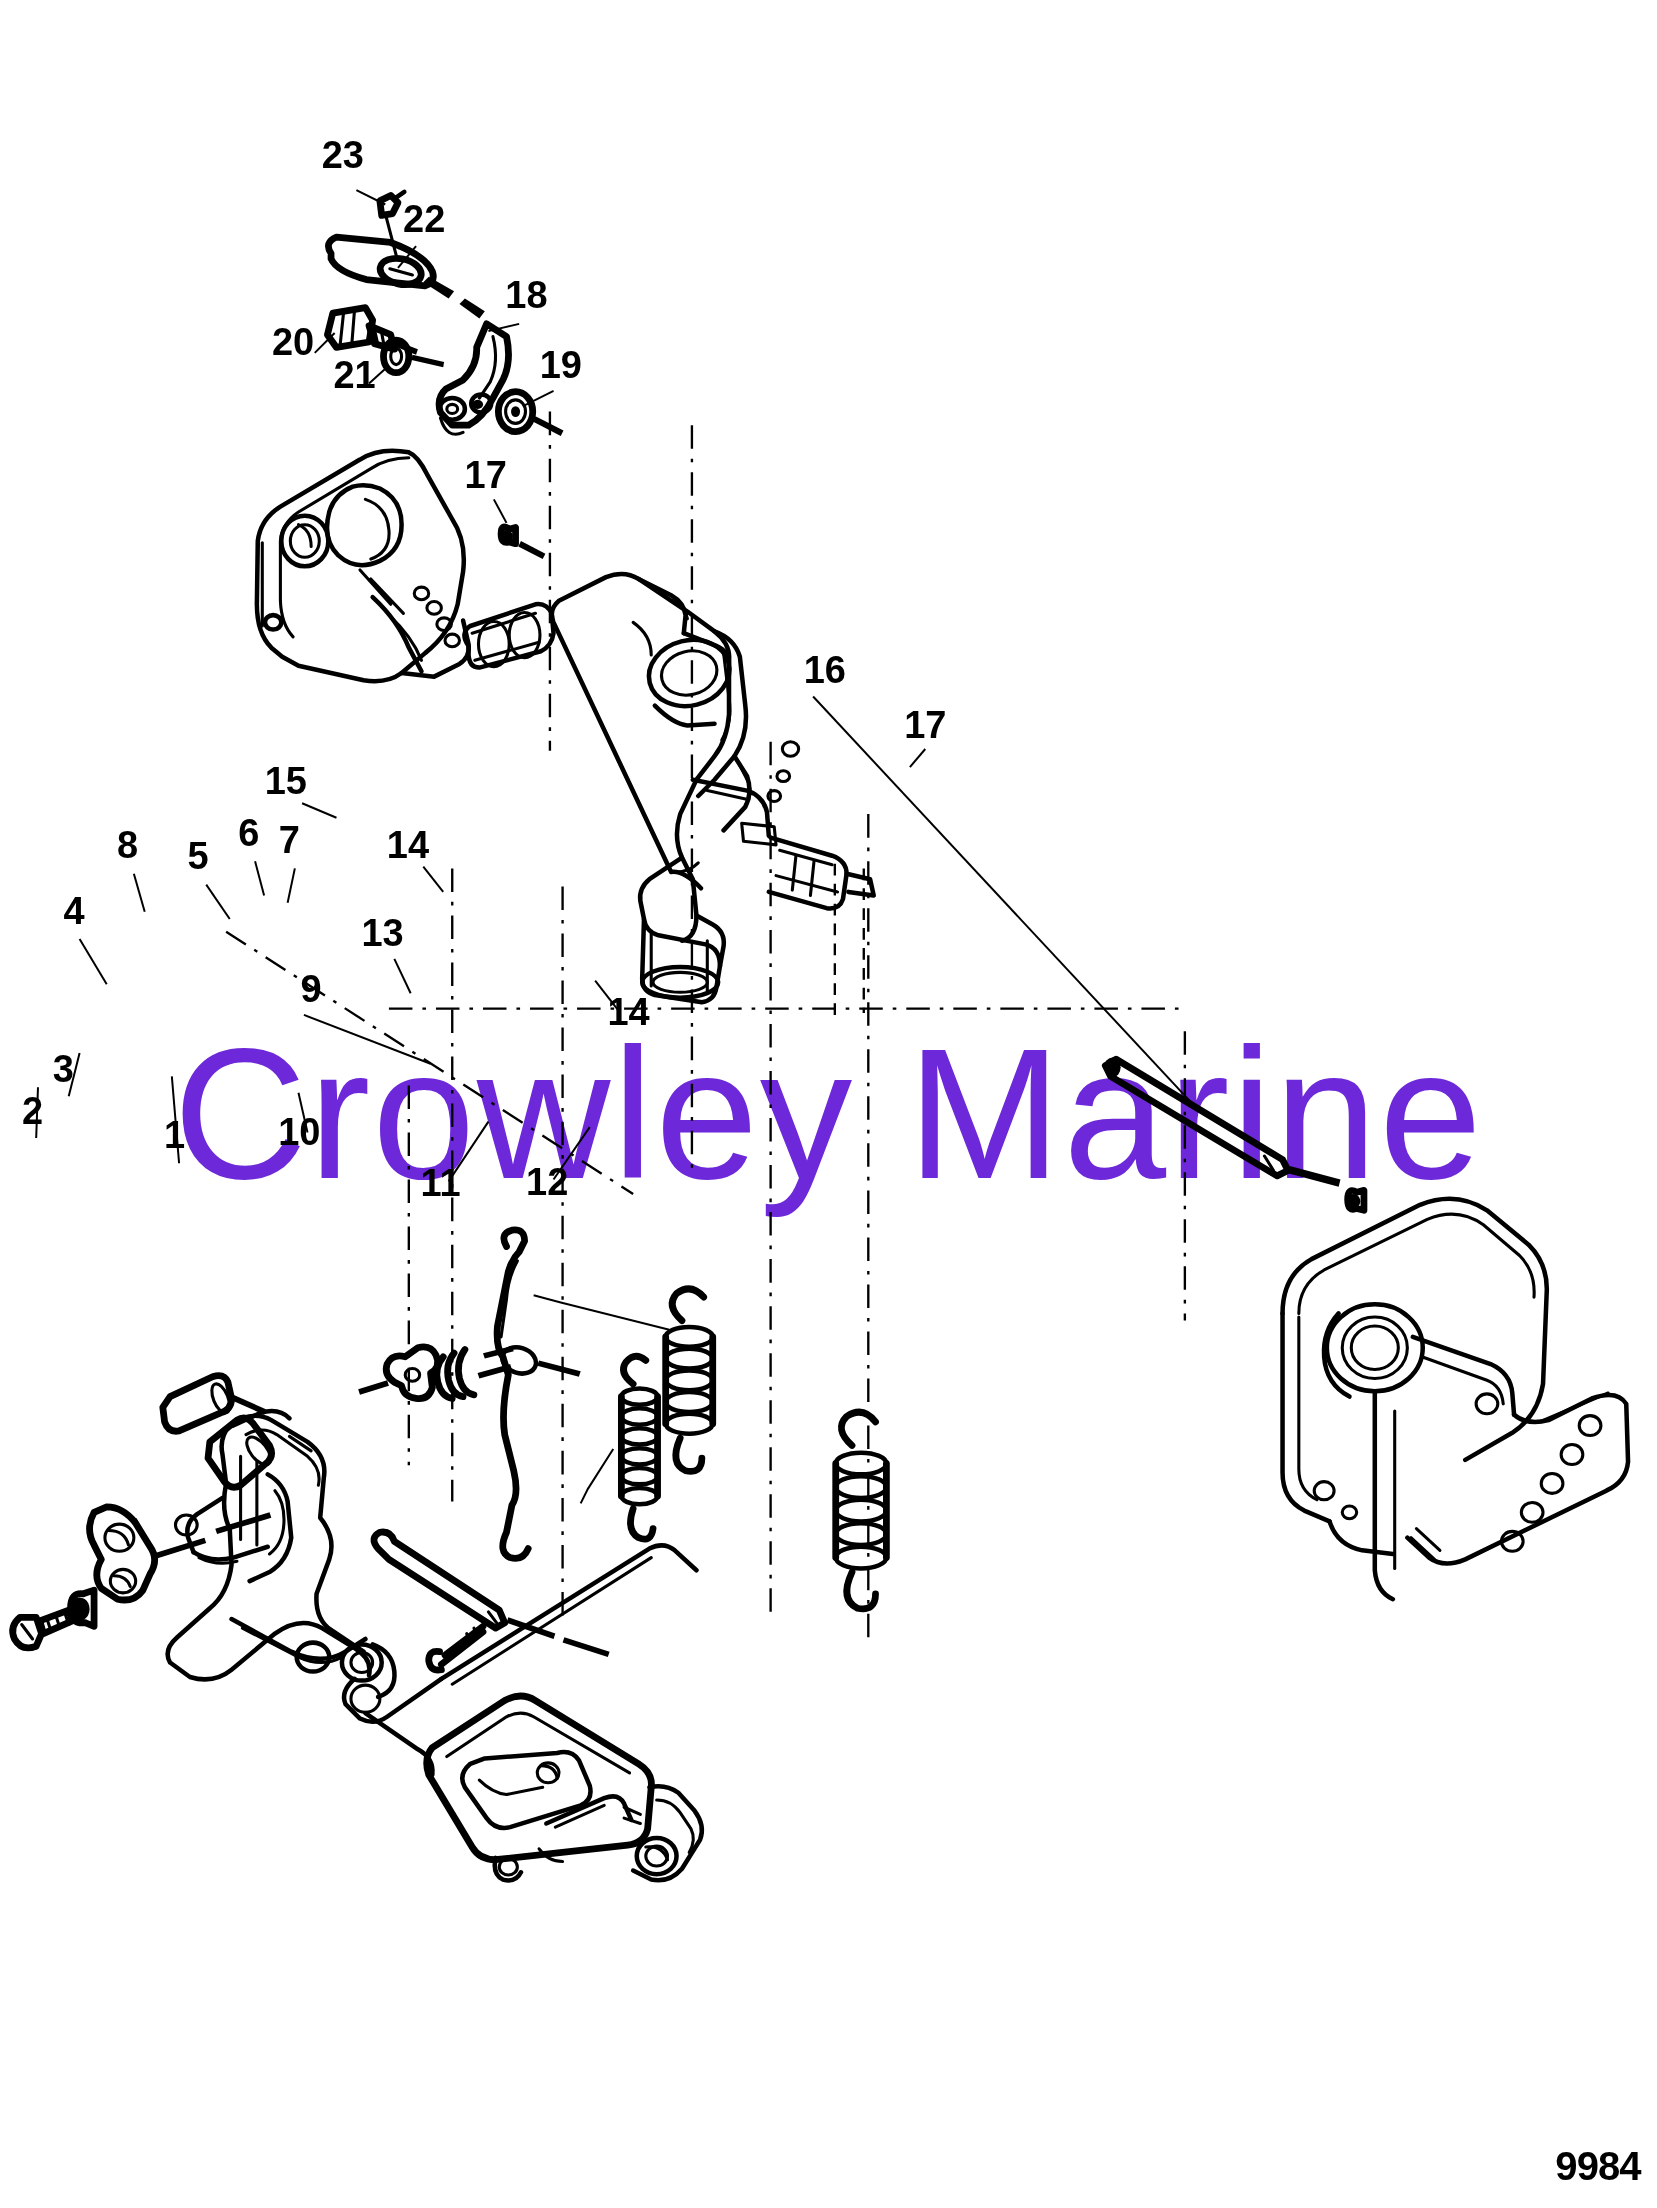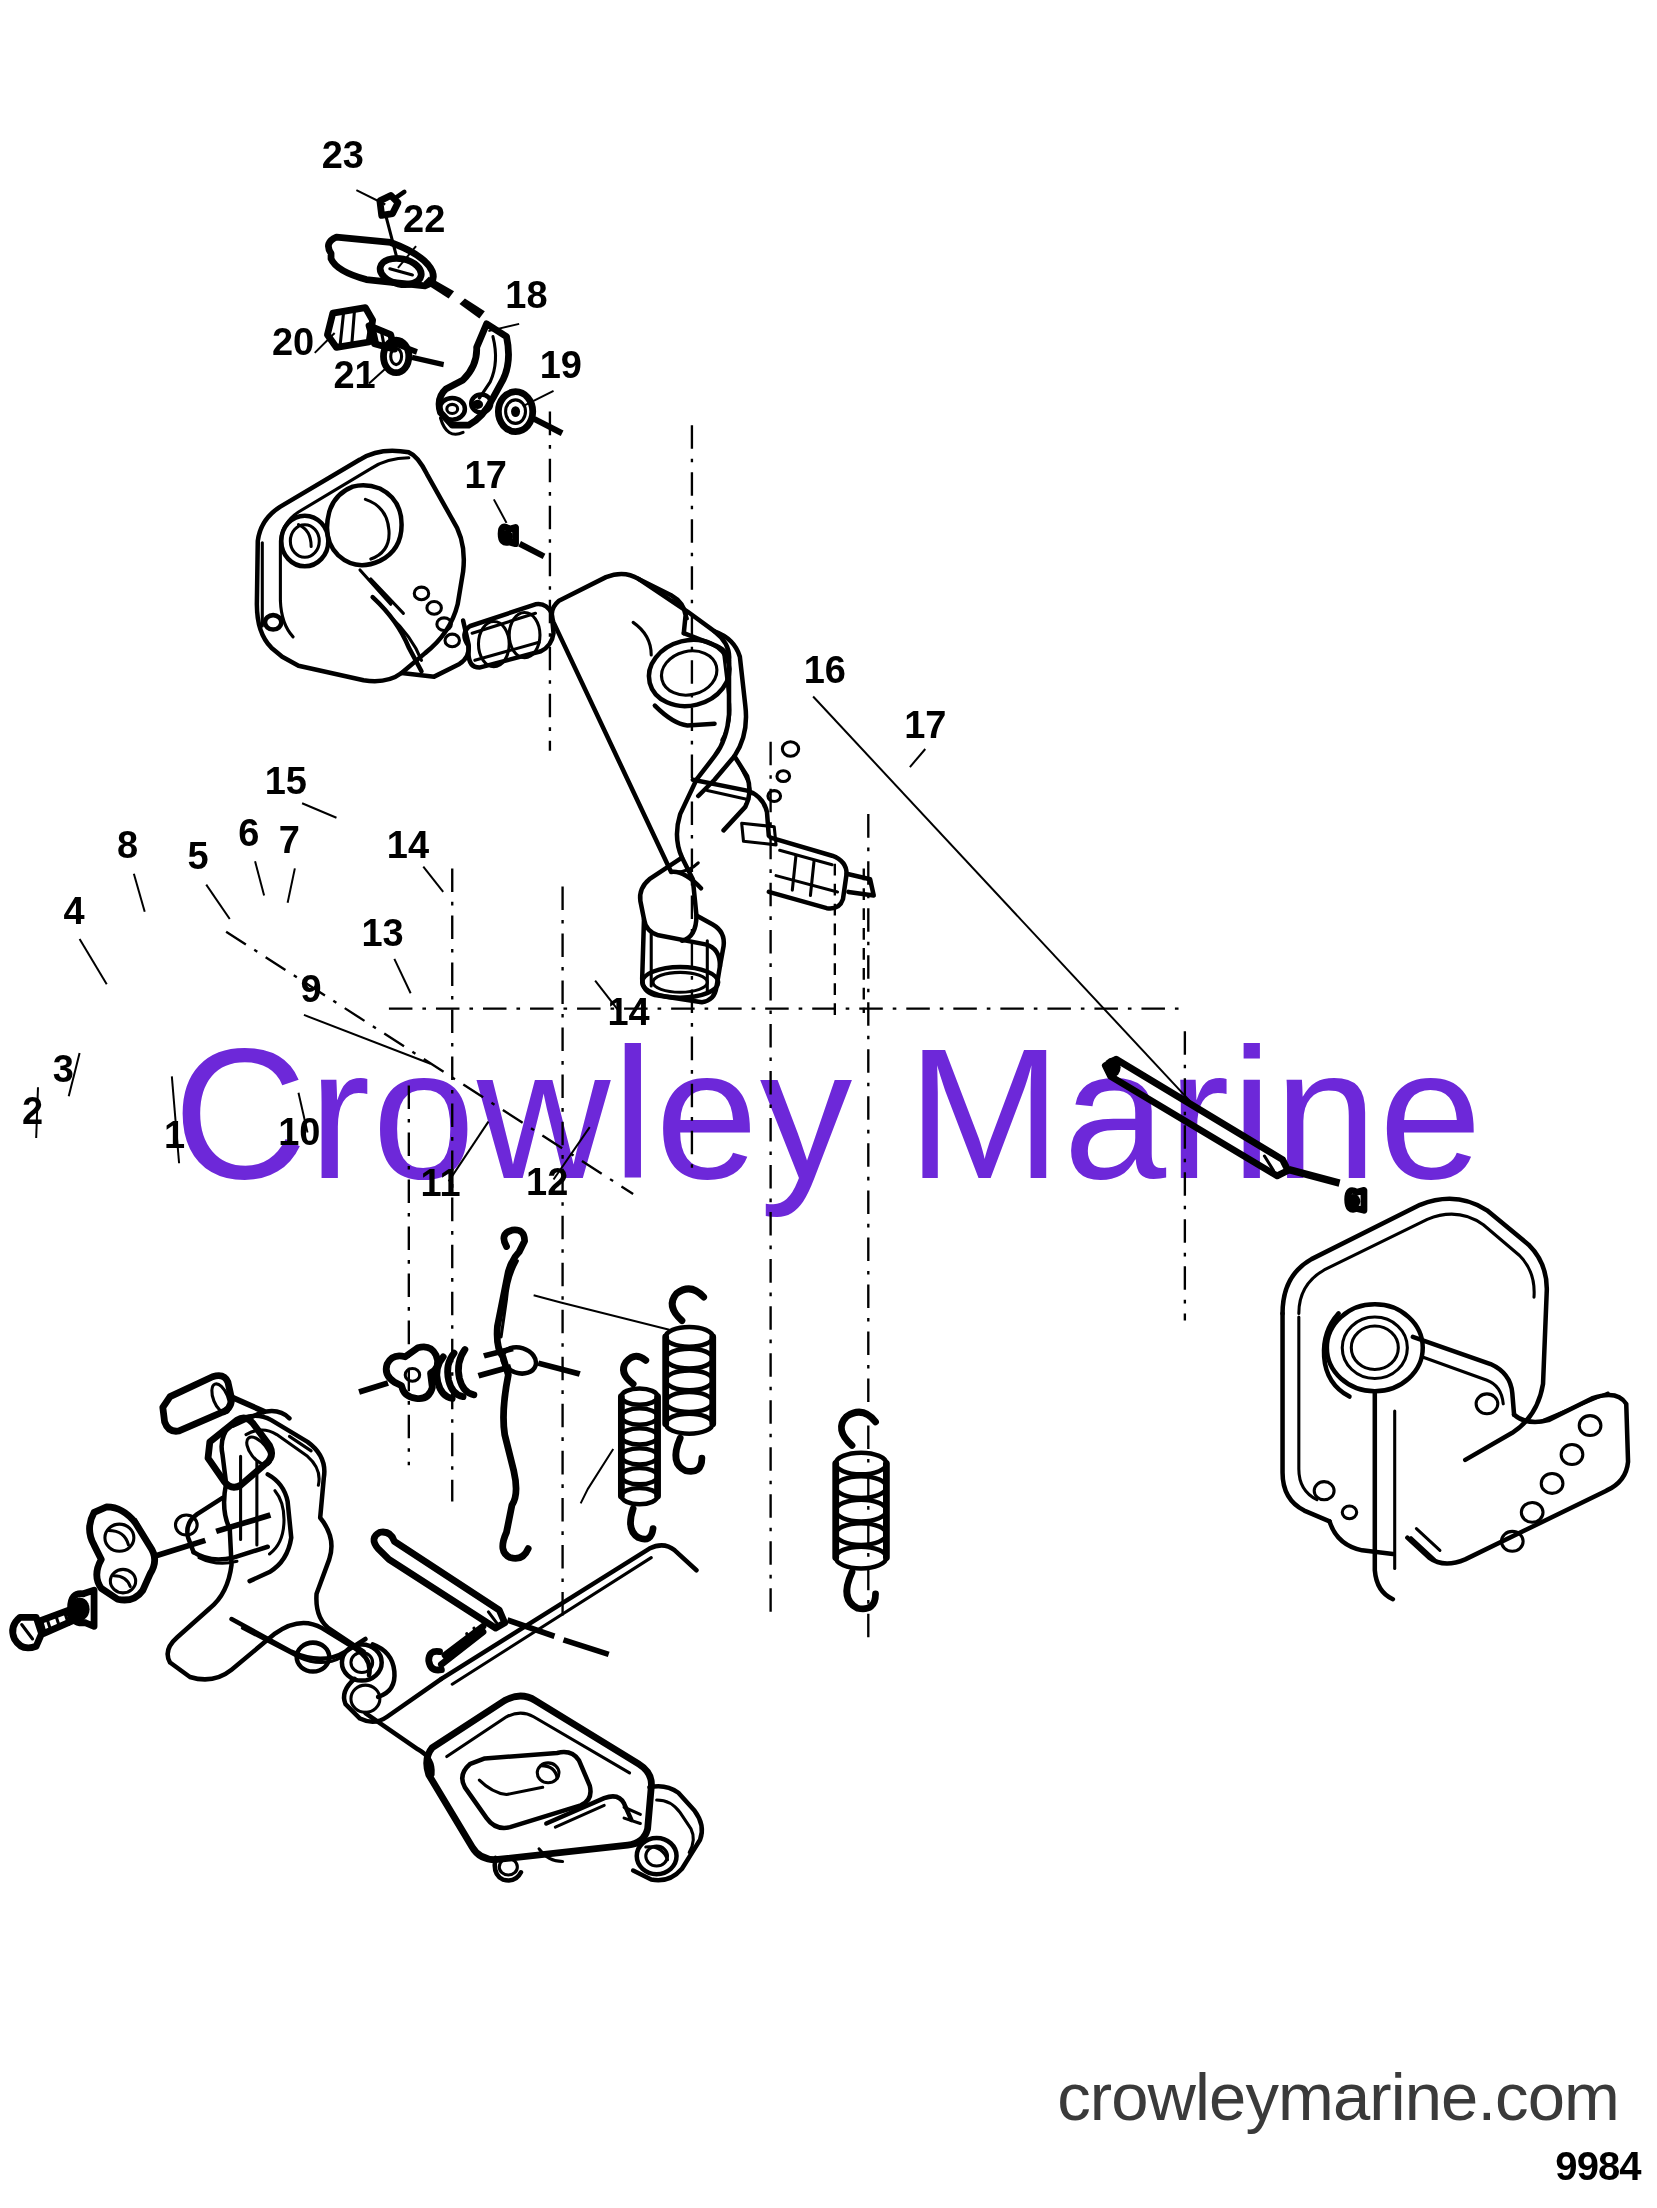--- a/index.html
+++ b/index.html
@@ -487,17 +487,16 @@
       <text class="lbl" x="582" y="340" text-anchor="middle">18</text>
       <text class="lbl" x="620" y="418" text-anchor="middle">19</text>
       <text class="lbl" x="324" y="392" text-anchor="middle">20</text>
       <text class="lbl" x="392" y="429" text-anchor="middle">21</text>
       <text class="lbl" x="469" y="256" text-anchor="middle">22</text>
       <text class="lbl" x="379" y="186" text-anchor="middle">23</text>
     </g>
 
   </svg>
 
-  <div id="footer">crowleymarine.com</div>
   <div id="diagnum">9984</div>
 
 </div>
 
 
 </body></html>

